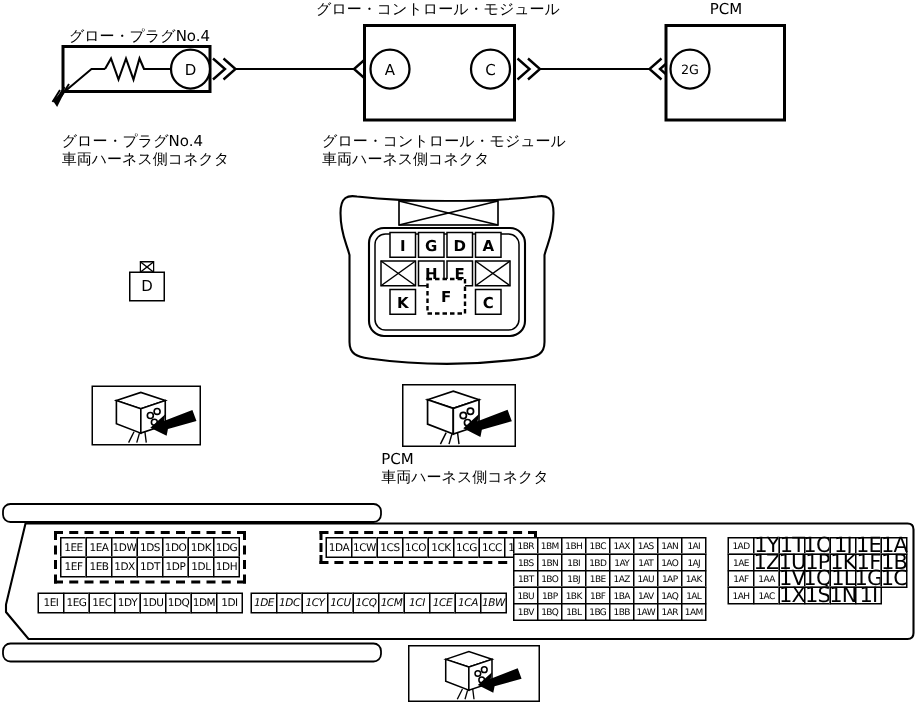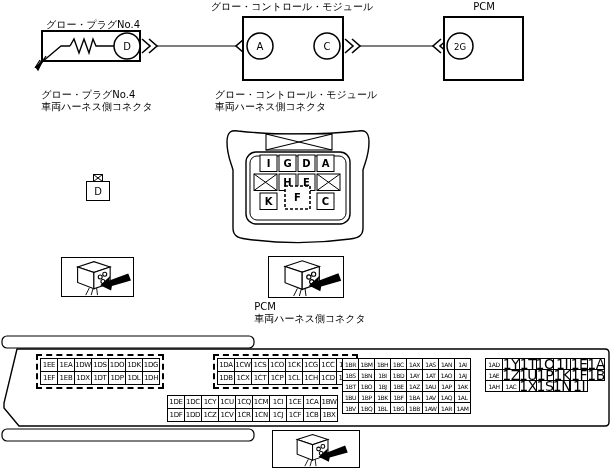--- a/index.html
+++ b/index.html
@@ -239,59 +239,47 @@
           <div class="pin-row">
             <div class="pin">1DA</div>
             <div class="pin">1CW</div>
             <div class="pin">1CS</div>
             <div class="pin">1CO</div>
             <div class="pin">1CK</div>
             <div class="pin">1CG</div>
             <div class="pin">1CC</div>
             <div class="pin">1BY</div>
           </div>
-          <div class="pin-row">
-            <div class="pin">1DB</div>
-            <div class="pin">1CX</div>
-            <div class="pin">1CT</div>
-            <div class="pin">1CP</div>
-            <div class="pin">1CL</div>
-            <div class="pin">1CH</div>
-            <div class="pin">1CD</div>
-            <div class="pin">1BZ</div>
-          </div>
         </div>
     </div>
     <div class="abs g12" style="left:25px; top:61px;">
+        <div class="pin-row">
+          <div class="pin">1EI</div>
+          <div class="pin">1EG</div>
+          <div class="pin">1EC</div>
+          <div class="pin">1DY</div>
+          <div class="pin">1DU</div>
+          <div class="pin">1DQ</div>
+          <div class="pin">1DM</div>
+          <div class="pin">1DI</div>
+        </div>
       </div>
-    <div class="abs g12" style="left:167px; top:61px;">
+    <div class="abs g12" style="left:167px; top:61px;font-style:italic;">
         <div class="pin-row">
           <div class="pin">1DE</div>
           <div class="pin">1DC</div>
           <div class="pin">1CY</div>
           <div class="pin">1CU</div>
           <div class="pin">1CQ</div>
           <div class="pin">1CM</div>
           <div class="pin">1CI</div>
           <div class="pin">1CE</div>
           <div class="pin">1CA</div>
           <div class="pin">1BW</div>
         </div>
-        <div class="pin-row">
-          <div class="pin">1DF</div>
-          <div class="pin">1DD</div>
-          <div class="pin">1CZ</div>
-          <div class="pin">1CV</div>
-          <div class="pin">1CR</div>
-          <div class="pin">1CN</div>
-          <div class="pin">1CJ</div>
-          <div class="pin">1CF</div>
-          <div class="pin">1CB</div>
-          <div class="pin">1BX</div>
-        </div>
       </div>
     <div class="abs g34" style="left:342px; top:24px;">
         <div class="pin-row">
           <div class="pin">1BR</div>
           <div class="pin">1BM</div>
           <div class="pin">1BH</div>
           <div class="pin">1BC</div>
           <div class="pin">1AX</div>
           <div class="pin">1AS</div>
           <div class="pin">1AN</div>
@@ -349,20 +337,29 @@
           <div class="pin big">1A</div>
         </div>
         <div class="pin-row">
           <div class="pin">1AE</div>
           <div class="pin big">1Z</div>
           <div class="pin big">1U</div>
           <div class="pin big">1P</div>
           <div class="pin big">1K</div>
           <div class="pin big">1F</div>
           <div class="pin big">1B</div>
+        </div>
+        <div class="pin-row">
+          <div class="pin">1AF</div>
+          <div class="pin">1AA</div>
+          <div class="pin big">1V</div>
+          <div class="pin big">1Q</div>
+          <div class="pin big">1L</div>
+          <div class="pin big">1G</div>
+          <div class="pin big">1C</div>
         </div>
         <div class="pin-row">
           <div class="pin">1AH</div>
           <div class="pin">1AC</div>
           <div class="pin big">1X</div>
           <div class="pin big">1S</div>
           <div class="pin big">1N</div>
           <div class="pin big">1I</div>
           <div class="pin empty"></div>
         </div>

